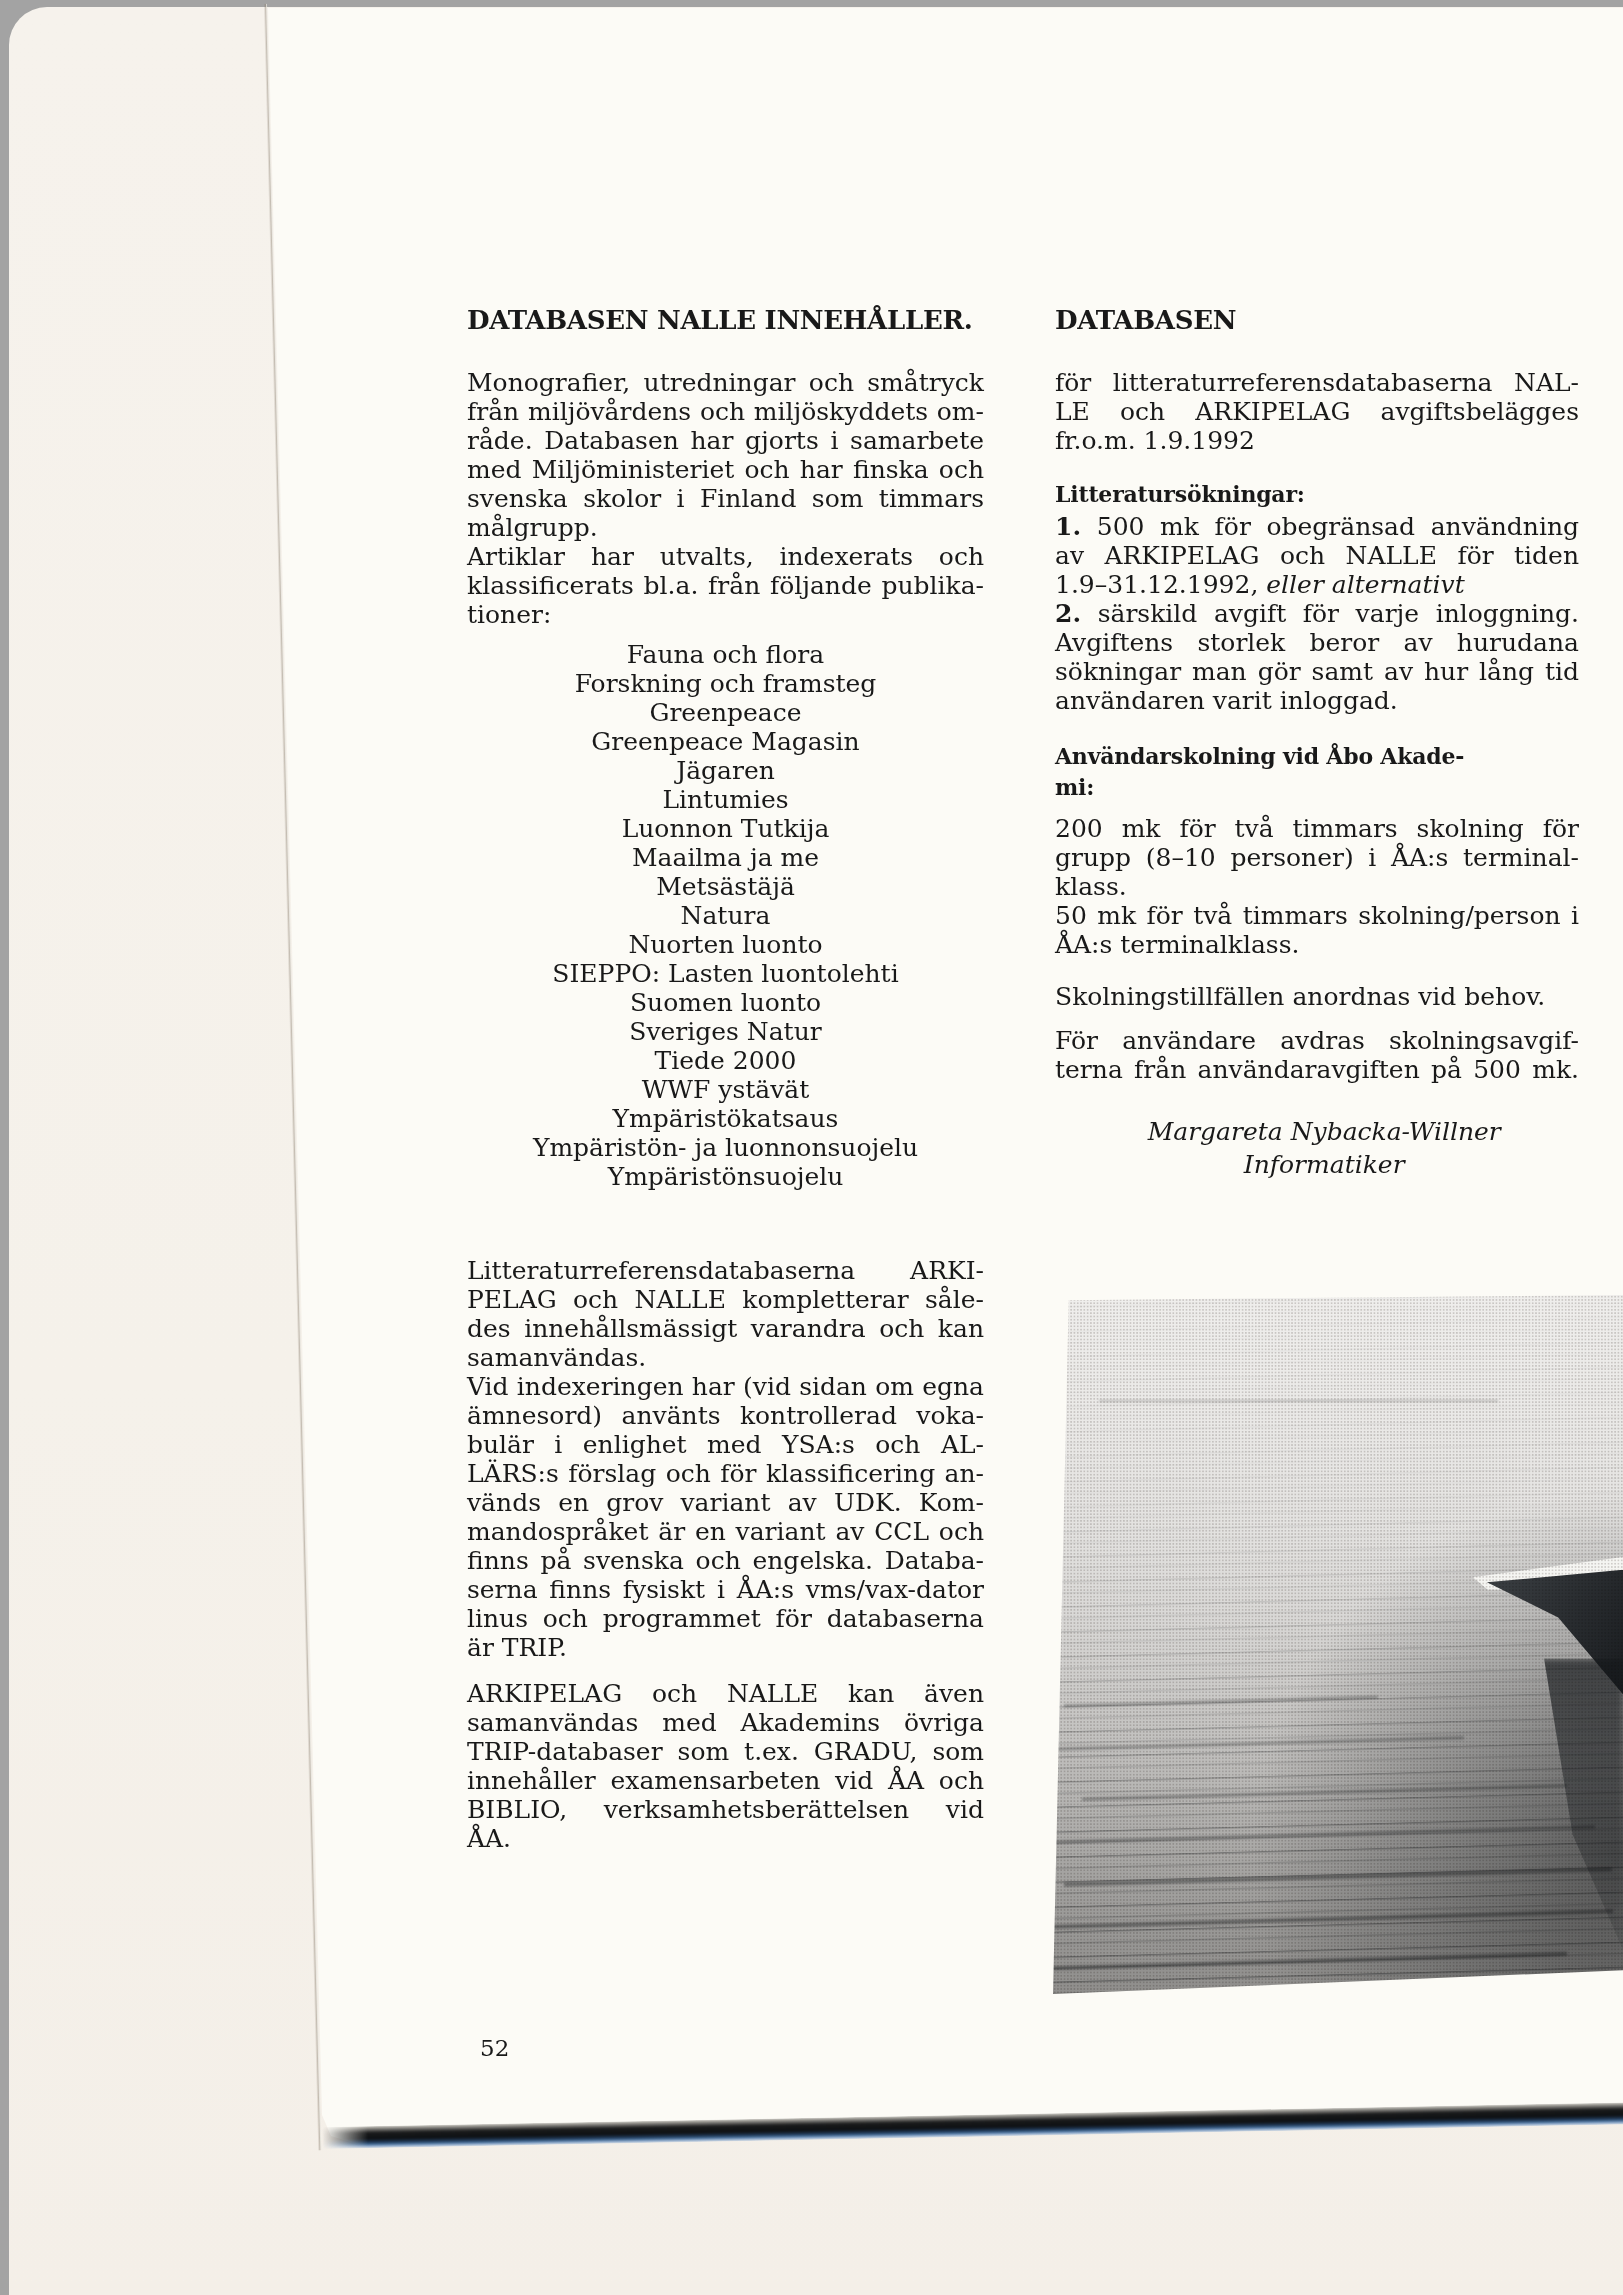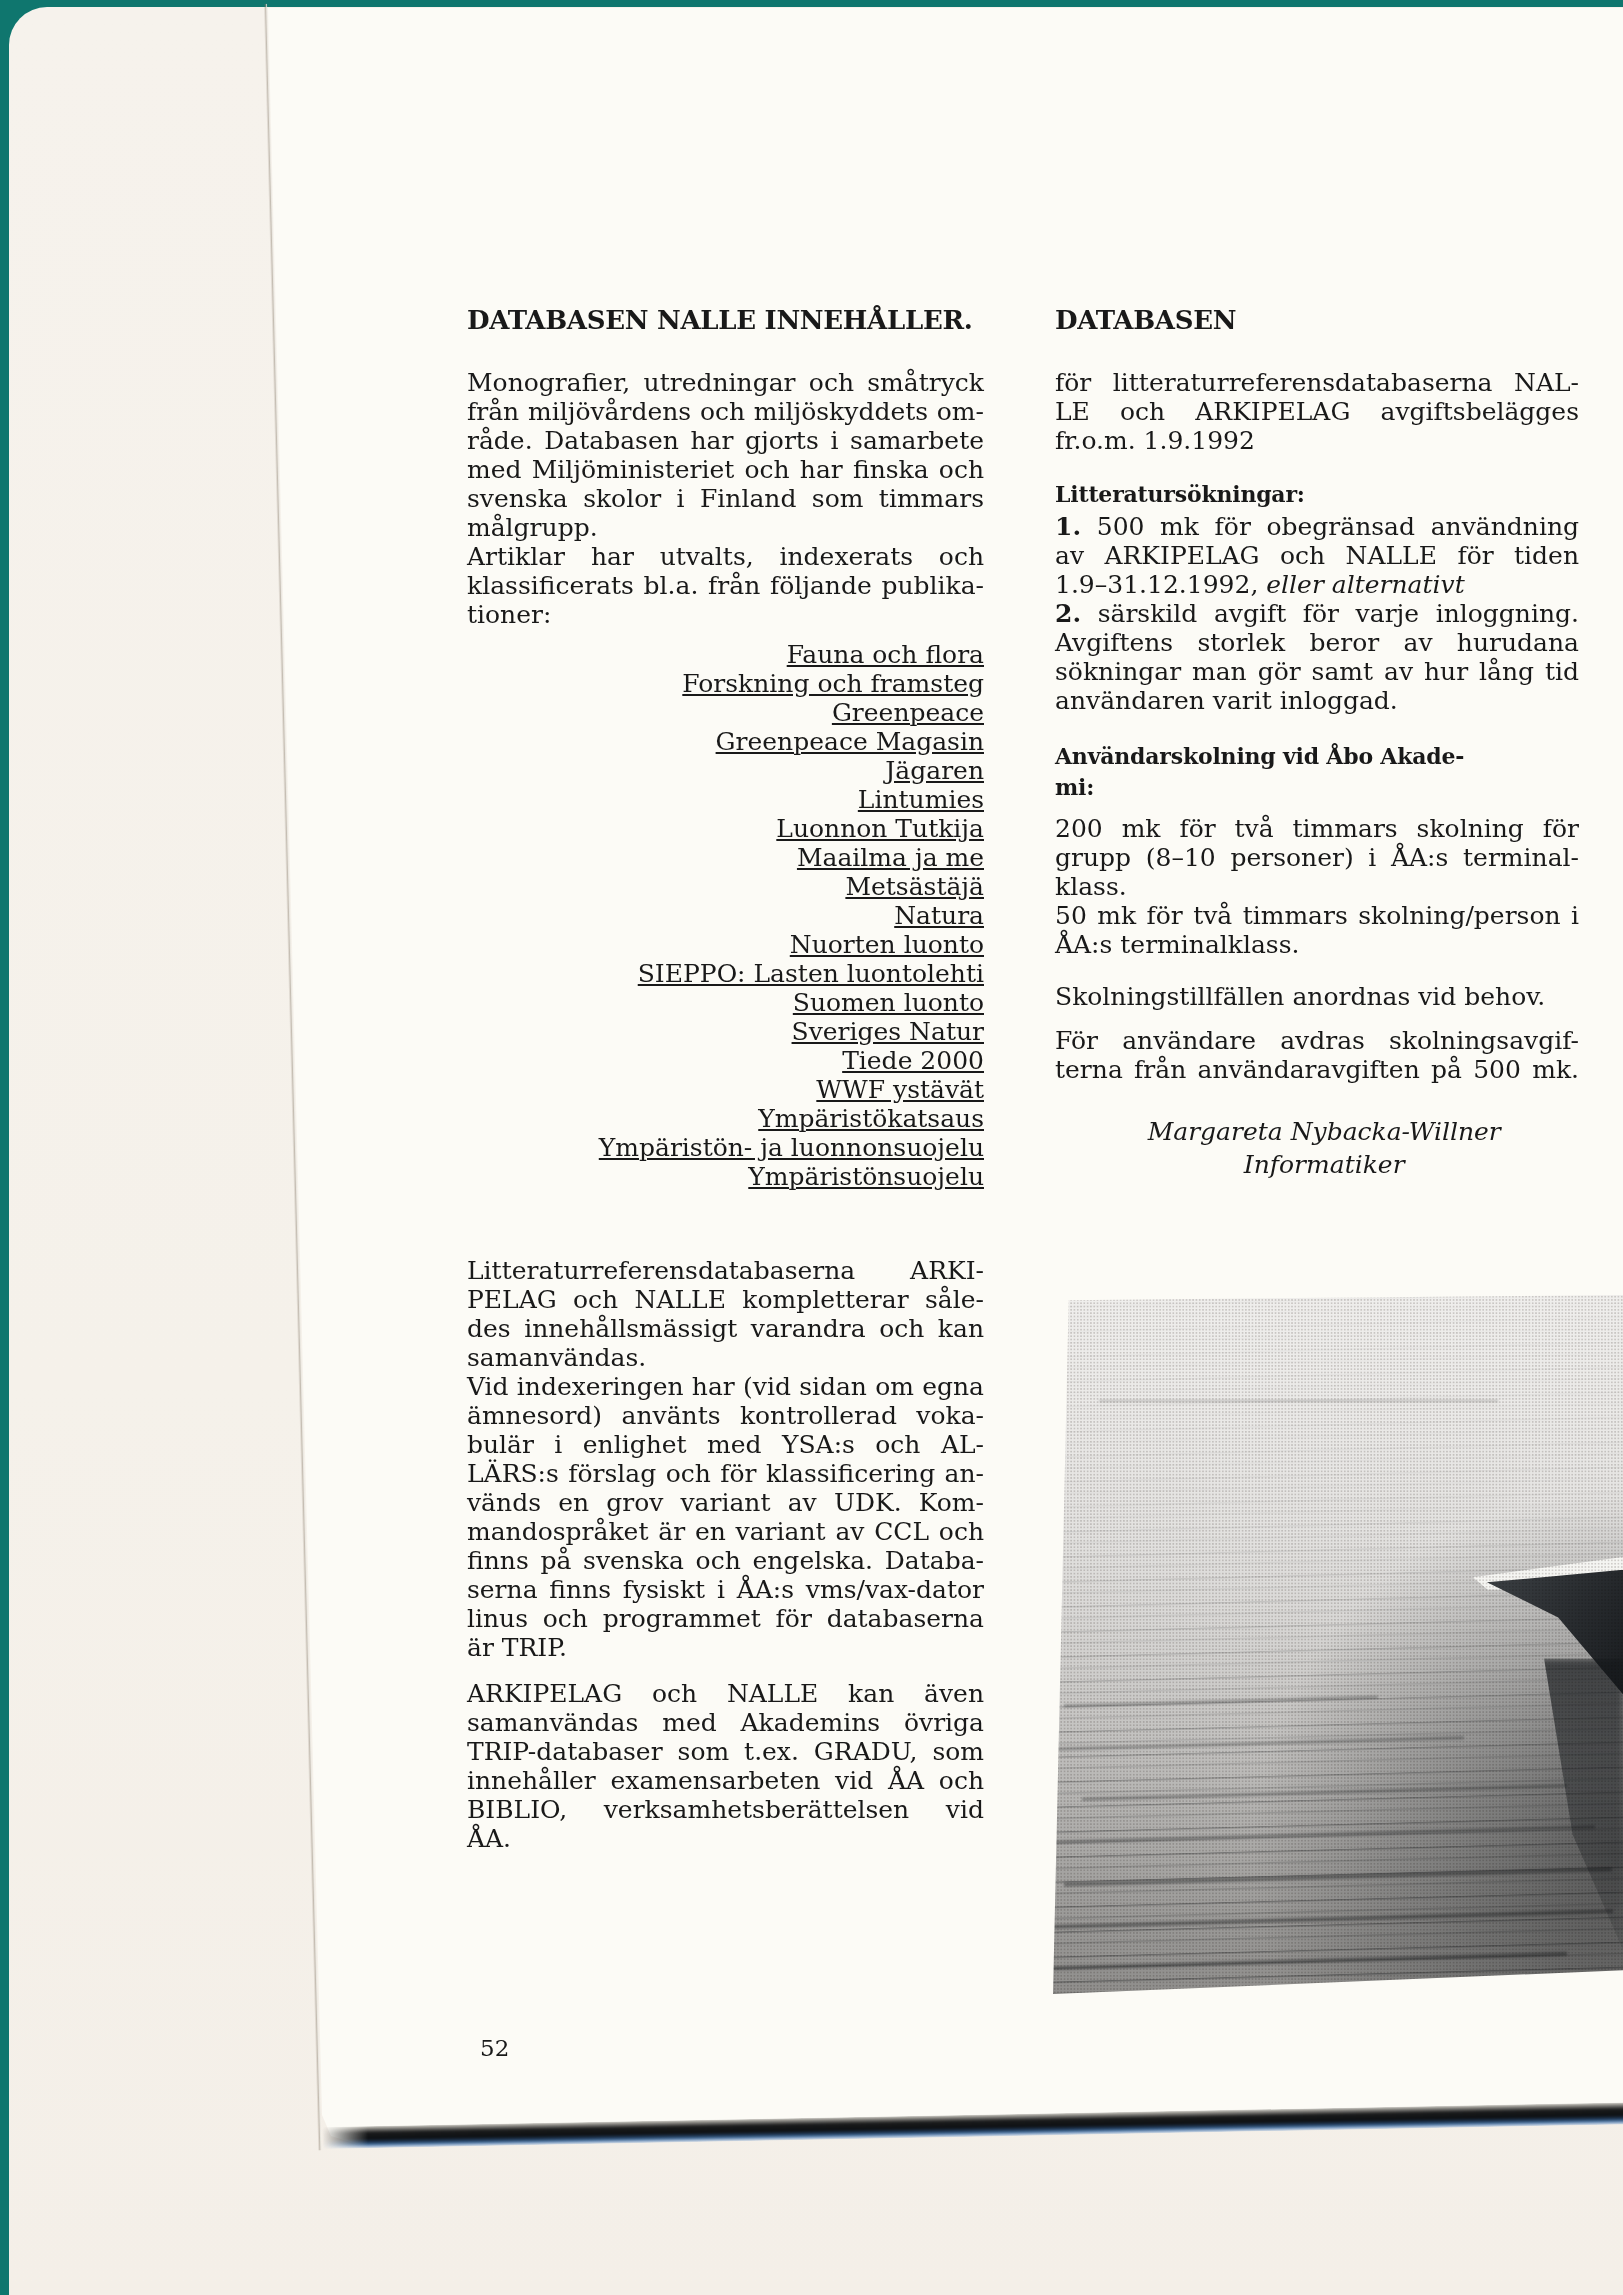--- a/index.html
+++ b/index.html
@@ -1,18 +1,18 @@
 <!DOCTYPE html>
 <html style="font-size:10.5px"><head>
 <meta charset="utf-8">
 <style>
   html,body{margin:0;padding:0;background:#333;}
   .screenshot{
     position:relative;width:1623px;height:2295px;overflow:hidden;
-    background:#0f766e;
+    background:#a3a3a3;
     font-family:"DejaVu Serif","Liberation Serif",serif;
     color:#191919;
   }
   
   .scan-surface{
     position:absolute;left:8.5px;top:7.2px;right:0;bottom:0;
     background:linear-gradient(180deg,#f6f2ec 0%,#f5f1ea 60%,#f4efe8 100%);
     border-top-left-radius:38px;
   }
   
@@ -38,21 +38,21 @@
   }
 
   
   .col{position:absolute;top:306px;font-size:25px;line-height:29px;}
   .col-left{left:467px;width:517px;}
   .col-right{left:1055px;width:524px;}
   .h1{font-weight:bold;font-size:26px;letter-spacing:-0.3px;white-space:nowrap;margin:0 0 33px 0;}
   .h2{font-weight:bold;font-size:22px;letter-spacing:-0.2px;white-space:nowrap;line-height:31px;}
   .jl{text-align:justify;text-align-last:justify;}
   .jl.last{text-align-last:left;}
-  .pl{text-align:right;white-space:nowrap;text-decoration:underline;}
+  .pl{text-align:center;white-space:nowrap;}
   .list{margin-top:10.5px;}
   .p3gap{margin-top:65px;}
   .p5gap{margin-top:17px;}
   .sub1{margin-top:23.6px;margin-bottom:2.6px;}
   .sub2{margin-top:26px;margin-bottom:10.5px;}
   .gap36{margin-top:23.6px;}
   .gap22{margin-top:14.4px;}
   .num{font-weight:bold;}
   .it{font-style:italic;}
   .signature{margin-top:31px;padding-left:14.4px;font-style:italic;line-height:33px;text-align:center;}

